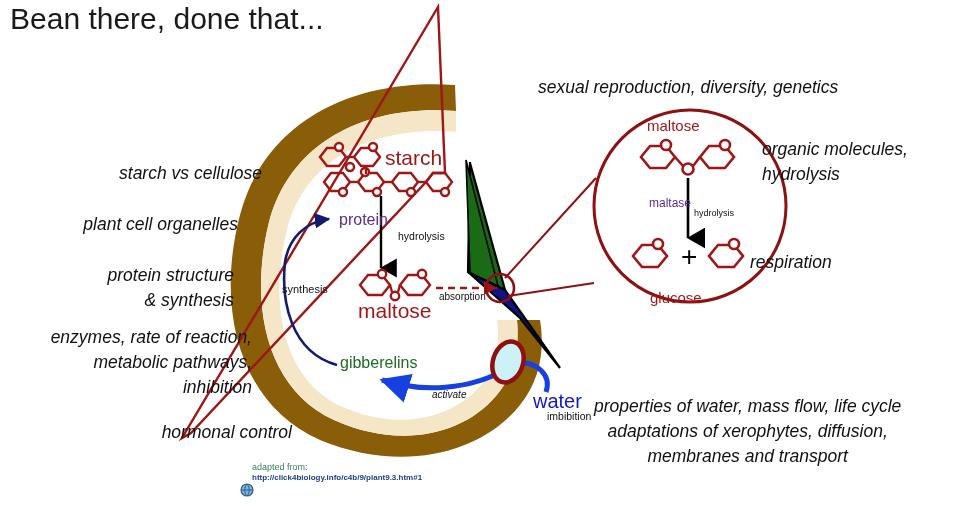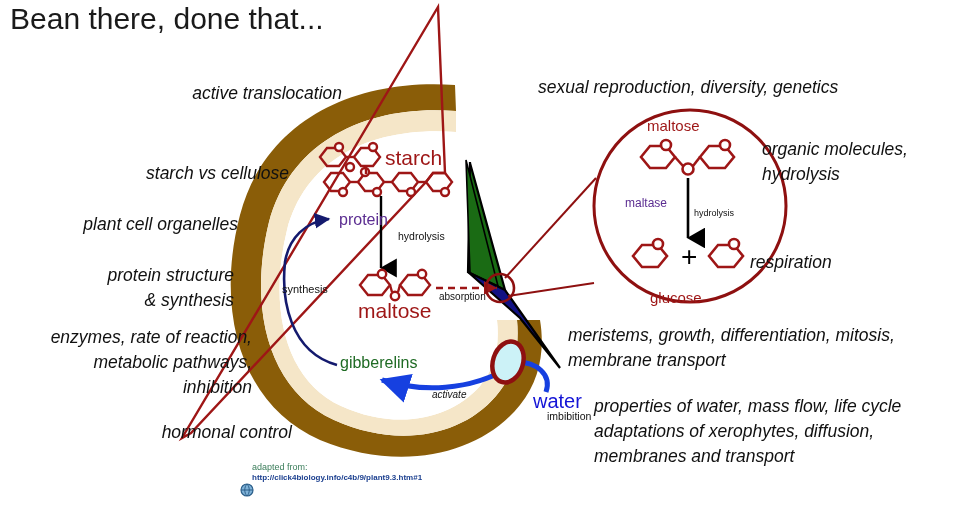--- a/index.html
+++ b/index.html
@@ -35,21 +35,21 @@
   .syl.r{text-align:right;}
   .syl.l{text-align:left;}
 
   
   .dlab{white-space:nowrap;font-style:normal;}
   .starch-lab{font-size:21px;color:#9e1616;}
   .maltose-lab{font-size:21px;color:#9e1616;}
   .maltose-sm{font-size:15px;color:#9e1616;}
   .glucose-sm{font-size:15px;color:#9e1616;}
   .amylase-lab{font-size:16px;color:#5b2d91;}
-  .maltase-lab{font-size:12px;color:#5b2d91;}
+  .maltase-lab{font-size:12px;color:#5b2d91;margin-left:24px;}
   .gibb-lab{font-size:16px;color:#1f6b24;}
   .hydro-lab{font-size:10.5px;color:#111;}
   .hydro-lab2{font-size:9px;color:#111;}
   .synth-lab{font-size:11px;color:#111;}
   .absorb-lab{font-size:10px;color:#111;}
   .activate-lab{font-size:10px;color:#111;font-style:italic;}
   .water-lab{font-size:20px;color:#1414d6;}
   .imbib-lab{font-size:10.5px;color:#111;}
 
   
@@ -214,48 +214,45 @@
       <circle cx="734" cy="244" r="5" fill="#fff"></circle>
     </g>
 
     <g>
       <circle cx="247" cy="490" r="6" fill="#7fb2d8" stroke="#2c5f8a" stroke-width="1.2"></circle>
       <path d="M241,490 h12 M247,484 c3,3 3,9 0,12 c-3,-3 -3,-9 0,-12" fill="none" stroke="#2c5f8a" stroke-width="1"></path>
     </g>
   </svg>
 
 
-  <div class="abs syl r" style="left:0;top:81px;width:342px;">active translocation</div>
-
-
-  <div class="abs syl r" style="left:0;top:161px;width:262px;padding-left:27px;">starch vs cellulose</div>
+
+
+  <div class="abs syl r" style="left:0;top:161px;width:262px;">starch vs cellulose</div>
 
   <div class="abs syl r" style="left:0;top:212px;width:238px;">plant cell organelles</div>
 
   <div class="abs syl r" style="left:0;top:263px;width:234px;">protein structure
 &amp; synthesis</div>
 
   <div class="abs syl r" style="left:0;top:325px;width:252px;">enzymes, rate of reaction,
 metabolic pathways,
 inhibition</div>
 
   <div class="abs syl r" style="left:0;top:420px;width:292px;">hormonal control</div>
 
 
   <div class="abs syl l" style="left:538px;top:75px;">sexual reproduction, diversity, genetics</div>
 
   <div class="abs syl l" style="left:762px;top:137px;">organic molecules,
 hydrolysis</div>
 
   <div class="abs syl l" style="left:750px;top:250px;">respiration</div>
 
-  <div class="abs syl l" style="left:568px;top:323px;">meristems, growth, differentiation, mitosis,
-membrane transport</div>
-
-  <div class="abs syl l" style="left:594px;top:394px;">properties of water, mass flow, life cycle
+
+  <div class="abs syl l" style="left:594px;top:394px;text-align:center;">properties of water, mass flow, life cycle
 adaptations of xerophytes, diffusion,
 membranes and transport</div>
 
   <div class="abs dlab starch-lab" style="left:385px;top:146px;">starch</div>
 
   <div class="abs dlab maltose-lab" style="left:358px;top:299px;">maltose</div>
 
   <div class="abs dlab amylase-lab" style="left:339px;top:211px;">protein</div>
 
   <div class="abs dlab gibb-lab" style="left:340px;top:354px;">gibberelins</div>

